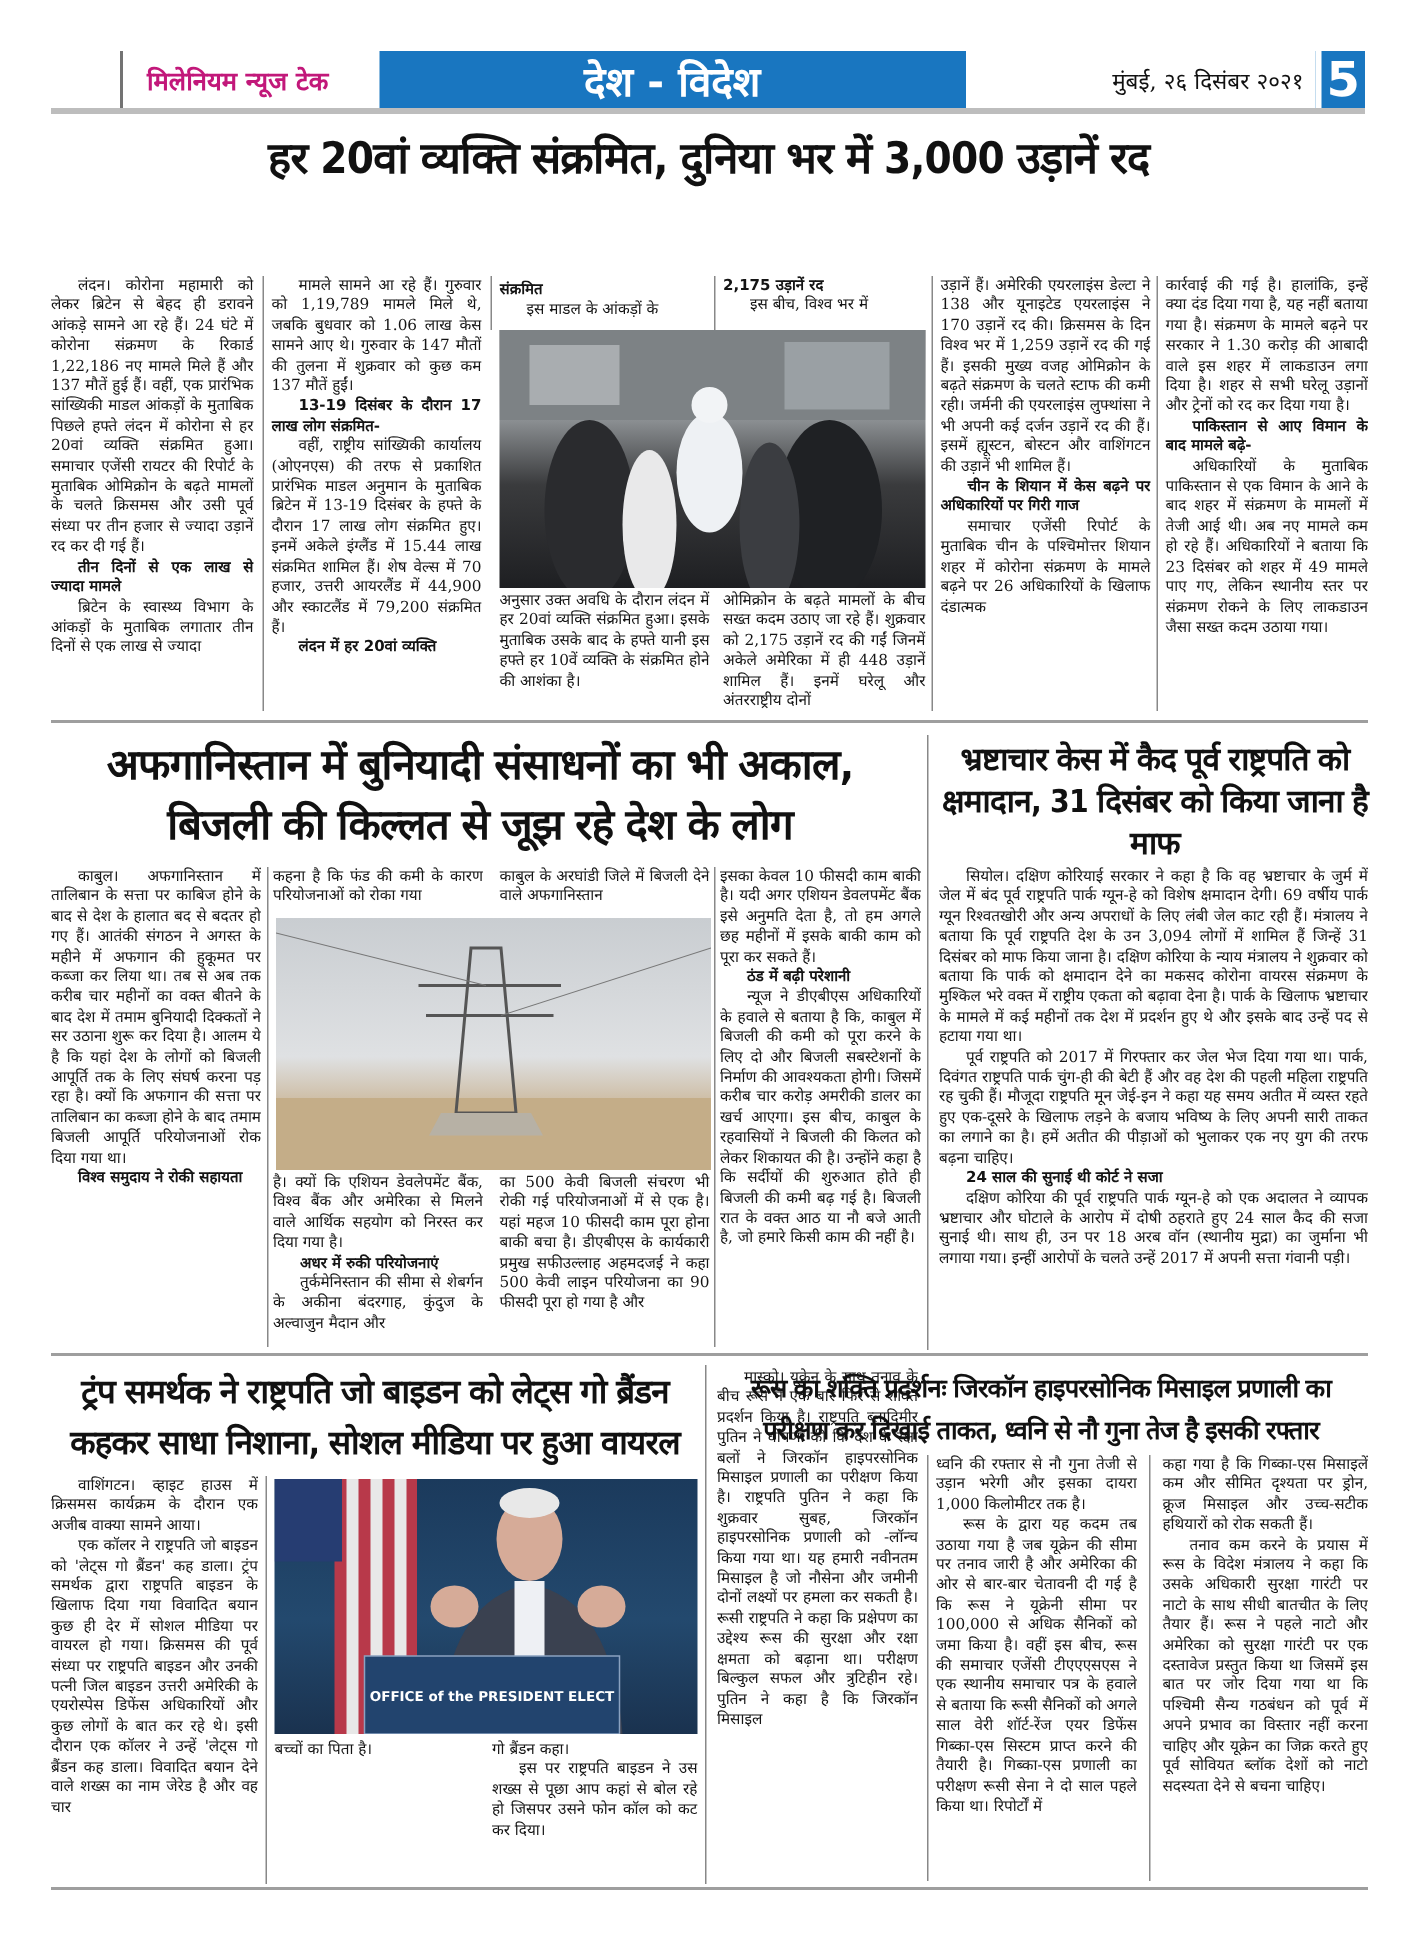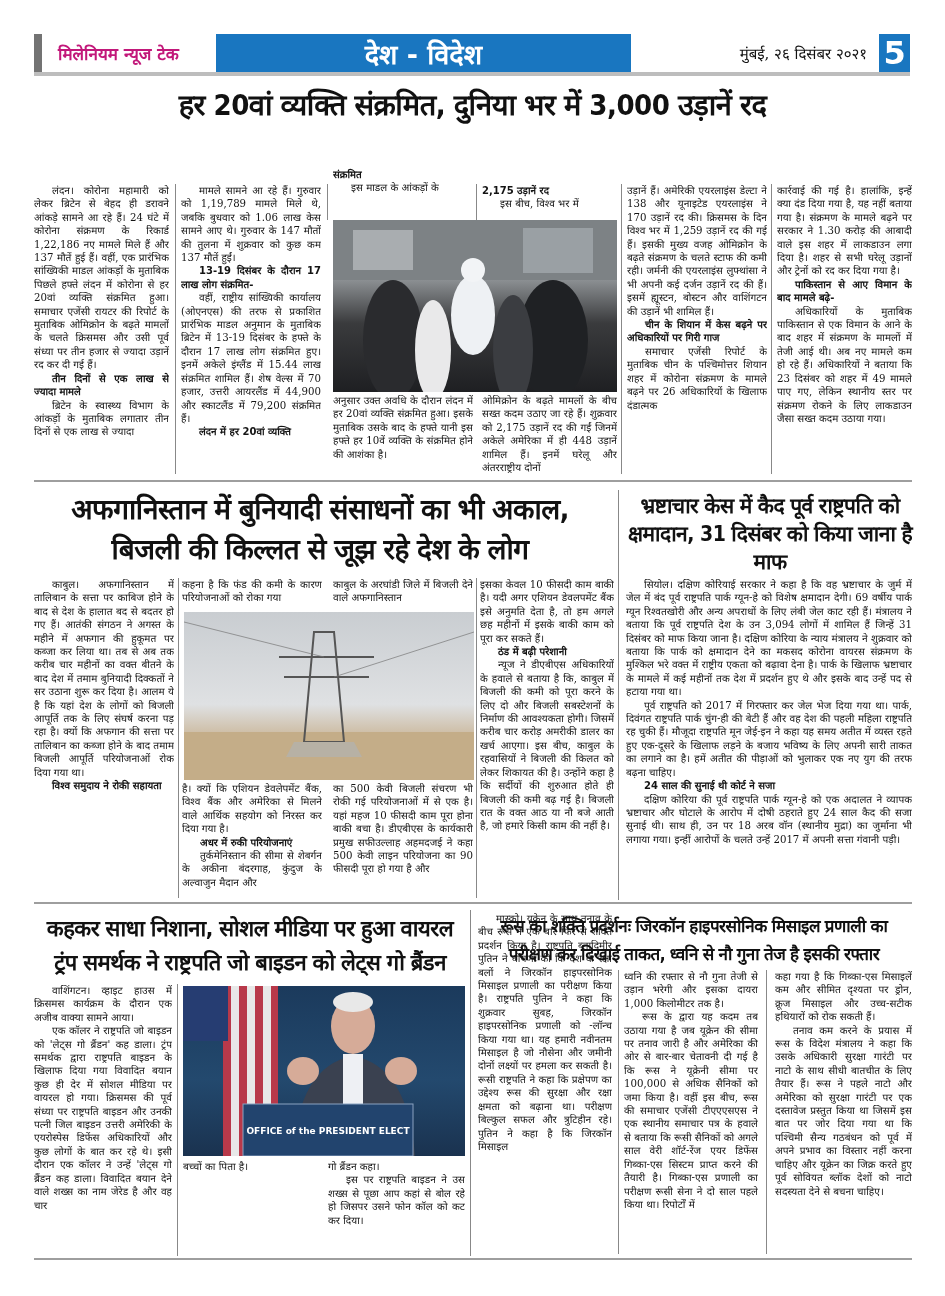--- a/index.html
+++ b/index.html
@@ -3,22 +3,22 @@
 <meta charset="utf-8">
 <style>
   * { box-sizing: border-box; margin: 0; padding: 0; }
   body {
     width: 945px; height: 1296px; background: #ffffff; position: relative; overflow: hidden;
     font-family: "DejaVu Sans", sans-serif; color: #111;
   }
   .abs { position: absolute; }
   
   .mast { left: 34px; top: 34px; width: 876px; height: 38px; display: flex; }
-  .mast-brand { width: 188px; height: 38px; border-left: 8px solid #737373; display: flex; align-items: center; padding-left: 16px;
-    font-family: "DejaVu Sans", sans-serif; font-weight: bold; font-size: 17px; color: #c2187a; background:#fff; }
+  .mast-brand { width: 188px; height: 38px; border-left: 2px solid #737373; display: flex; align-items: center; padding-left: 16px;
+    font-family: "DejaVu Sans", sans-serif; font-weight: bold; font-size: 17px; color: #c2187a; background:#fff;margin-left:46px; }
   .mast-section { width: 430px; height: 38px; background: #1976c0; color: #fff; display: flex; align-items: center; justify-content: center;
     font-weight: bold; font-size: 27px; }
   .mast-date { width: 215px; height: 38px; display: flex; align-items: center; justify-content: flex-end; padding-right: 8px;
     font-family: "DejaVu Serif", serif; font-size: 15px; color: #111; margin-left: 37px; }
   .mast-page { width: 36px; height: 38px; background: #1976c0; color: #fff; font-weight: bold; font-size: 32px; display: flex; align-items: center; justify-content: center; border-left: 4px solid #fff; box-shadow: -6px 0 0 #1976c0 inset; }
   .mast-rule { left: 34px; top: 72px; width: 876px; height: 4px; background: #bdbdbd; }
 
   .hl { font-family: "DejaVu Sans Condensed", "DejaVu Sans", sans-serif; font-weight: bold; color: #111; text-align: center; letter-spacing: -0.5px; }
   .hl1 { left: 30px; top: 86px; width: 885px; font-size: 29px; line-height: 38px; }
   .col { font-family: "DejaVu Serif", serif; font-size: 10.2px; line-height: 13.4px; text-align: justify; color: #141414; overflow: hidden; }
@@ -51,21 +51,21 @@
   <p>लंदन। कोरोना महामारी को लेकर ब्रिटेन से बेहद ही डरावने आंकड़े सामने आ रहे हैं। 24 घंटे में कोरोना संक्रमण के रिकार्ड 1,22,186 नए मामले मिले हैं और 137 मौतें हुई हैं। वहीं, एक प्रारंभिक सांख्यिकी माडल आंकड़ों के मुताबिक पिछले हफ्ते लंदन में कोरोना से हर 20वां व्यक्ति संक्रमित हुआ। समाचार एजेंसी रायटर की रिपोर्ट के मुताबिक ओमिक्रोन के बढ़ते मामलों के चलते क्रिसमस और उसी पूर्व संध्या पर तीन हजार से ज्यादा उड़ानें रद कर दी गई हैं।</p>
   <p class="sub">तीन दिनों से एक लाख से ज्यादा मामले</p>
   <p>ब्रिटेन के स्वास्थ्य विभाग के आंकड़ों के मुताबिक लगातार तीन दिनों से एक लाख से ज्यादा</p>
 </div>
 <div class="abs col" style="left:181px;top:184px;width:140px;height:290px;">
   <p>मामले सामने आ रहे हैं। गुरुवार को 1,19,789 मामले मिले थे, जबकि बुधवार को 1.06 लाख केस सामने आए थे। गुरुवार के 147 मौतों की तुलना में शुक्रवार को कुछ कम 137 मौतें हुईं।</p>
   <p class="sub">13-19 दिसंबर के दौरान 17 लाख लोग संक्रमित-</p>
   <p>वहीं, राष्ट्रीय सांख्यिकी कार्यालय (ओएनएस) की तरफ से प्रकाशित प्रारंभिक माडल अनुमान के मुताबिक ब्रिटेन में 13-19 दिसंबर के हफ्ते के दौरान 17 लाख लोग संक्रमित हुए। इनमें अकेले इंग्लैंड में 15.44 लाख संक्रमित शामिल हैं। शेष वेल्स में 70 हजार, उत्तरी आयरलैंड में 44,900 और स्काटलैंड में 79,200 संक्रमित हैं।</p>
   <p class="sub">लंदन में हर 20वां व्यक्ति</p>
 </div>
-<div class="abs col" style="left:333px;top:168px;width:140px;height:40px;">
+<div class="abs col" style="left:333px;top:187px;width:140px;height:40px;">
   <p class="sub" style="text-indent:0">संक्रमित</p>
   <p>इस माडल के आंकड़ों के</p>
 </div>
 <div class="abs col" style="left:482px;top:184px;width:135px;height:40px;">
   <p class="sub" style="text-indent:0">2,175 उड़ानें रद</p>
   <p>इस बीच, विश्व भर में</p>
 </div>
 
 <div class="abs photo ph-crowd" style="left:333px;top:220px;width:284px;height:172px;">
   <svg width="284" height="172">
@@ -149,22 +149,22 @@
 <div class="abs hl" style="left:625px;top:492px;width:290px;font-size:21px;line-height:28px;">भ्रष्टाचार केस में कैद पूर्व राष्ट्रपति को क्षमादान, 31 दिसंबर को किया जाना है माफ</div>
 <div class="abs col" style="left:626px;top:578px;width:286px;height:320px;">
   <p>सियोल। दक्षिण कोरियाई सरकार ने कहा है कि वह भ्रष्टाचार के जुर्म में जेल में बंद पूर्व राष्ट्रपति पार्क ग्यून-हे को विशेष क्षमादान देगी। 69 वर्षीय पार्क ग्यून रिश्वतखोरी और अन्य अपराधों के लिए लंबी जेल काट रही हैं। मंत्रालय ने बताया कि पूर्व राष्ट्रपति देश के उन 3,094 लोगों में शामिल हैं जिन्हें 31 दिसंबर को माफ किया जाना है। दक्षिण कोरिया के न्याय मंत्रालय ने शुक्रवार को बताया कि पार्क को क्षमादान देने का मकसद कोरोना वायरस संक्रमण के मुश्किल भरे वक्त में राष्ट्रीय एकता को बढ़ावा देना है। पार्क के खिलाफ भ्रष्टाचार के मामले में कई महीनों तक देश में प्रदर्शन हुए थे और इसके बाद उन्हें पद से हटाया गया था।</p>
   <p>पूर्व राष्ट्रपति को 2017 में गिरफ्तार कर जेल भेज दिया गया था। पार्क, दिवंगत राष्ट्रपति पार्क चुंग-ही की बेटी हैं और वह देश की पहली महिला राष्ट्रपति रह चुकी हैं। मौजूदा राष्ट्रपति मून जेई-इन ने कहा यह समय अतीत में व्यस्त रहते हुए एक-दूसरे के खिलाफ लड़ने के बजाय भविष्य के लिए अपनी सारी ताकत का लगाने का है। हमें अतीत की पीड़ाओं को भुलाकर एक नए युग की तरफ बढ़ना चाहिए।</p>
   <p class="sub">24 साल की सुनाई थी कोर्ट ने सजा</p>
   <p>दक्षिण कोरिया की पूर्व राष्ट्रपति पार्क ग्यून-हे को एक अदालत ने व्यापक भ्रष्टाचार और घोटाले के आरोप में दोषी ठहराते हुए 24 साल कैद की सजा सुनाई थी। साथ ही, उन पर 18 अरब वॉन (स्थानीय मुद्रा) का जुर्माना भी लगाया गया। इन्हीं आरोपों के चलते उन्हें 2017 में अपनी सत्ता गंवानी पड़ी।</p>
 </div>
 <div class="abs hrule" style="left:34px;top:902px;width:878px;"></div>
 
 <div class="abs hl" style="left:30px;top:912px;width:440px;font-size:22px;line-height:34px;">
+  <div>ट्रंप समर्थक ने राष्ट्रपति जो बाइडन को लेट्स गो ब्रैंडन</div>
   <div>कहकर साधा निशाना, सोशल मीडिया पर हुआ वायरल</div>
-  <div>ट्रंप समर्थक ने राष्ट्रपति जो बाइडन को लेट्स गो ब्रैंडन</div>
 </div>
 <div class="abs col" style="left:34px;top:984px;width:138px;height:270px;">
   <p>वाशिंगटन। व्हाइट हाउस में क्रिसमस कार्यक्रम के दौरान एक अजीब वाक्या सामने आया।</p>
   <p>एक कॉलर ने राष्ट्रपति जो बाइडन को 'लेट्स गो ब्रैंडन' कह डाला। ट्रंप समर्थक द्वारा राष्ट्रपति बाइडन के खिलाफ दिया गया विवादित बयान कुछ ही देर में सोशल मीडिया पर वायरल हो गया। क्रिसमस की पूर्व संध्या पर राष्ट्रपति बाइडन और उनकी पत्नी जिल बाइडन उत्तरी अमेरिकी के एयरोस्पेस डिफेंस अधिकारियों और कुछ लोगों के बात कर रहे थे। इसी दौरान एक कॉलर ने उन्हें 'लेट्स गो ब्रैंडन कह डाला। विवादित बयान देने वाले शख्स का नाम जेरेड है और वह चार</p>
 </div>
 <div class="abs photo ph-biden" style="left:183px;top:986px;width:282px;height:170px;">
   <svg width="282" height="170">
     <rect x="40" y="0" width="55" height="170" fill="#b8394a"></rect>
     <rect x="48" y="0" width="8" height="170" fill="#e8e8e8"></rect>
     <rect x="64" y="0" width="8" height="170" fill="#e8e8e8"></rect>

